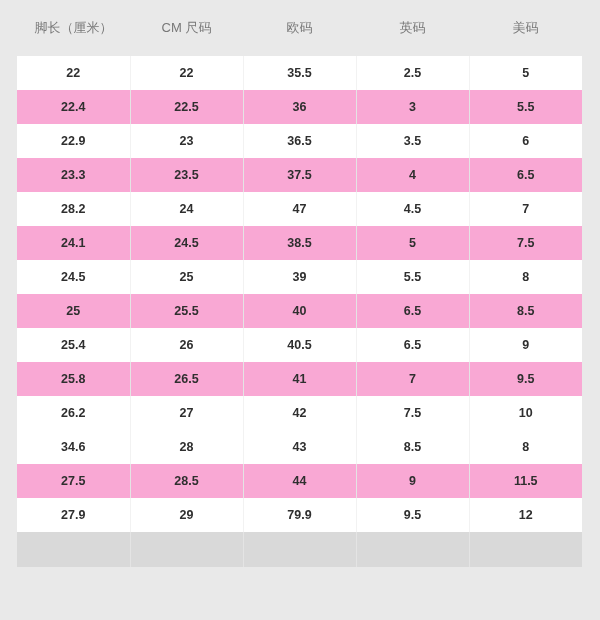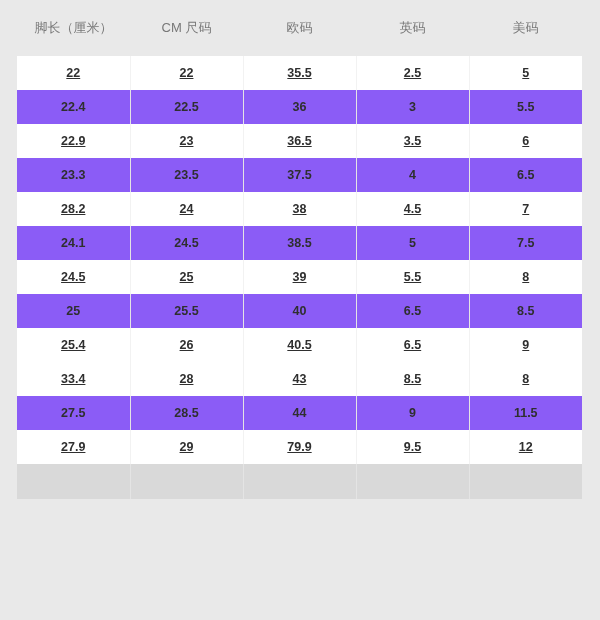--- a/index.html
+++ b/index.html
@@ -59,24 +59,23 @@
   
   .size-table tbody td {
     color: #2f2f2f;
     font-weight: bold;
     border-left: 1px solid #f2f2f2;
     border-right: 1px solid #f2f2f2;
   }
 
   .size-table tbody tr.row-odd td {
     background: #ffffff;
-    text-decoration: underline;
   }
   .size-table tbody tr.row-even td {
-    background: #8b5cf6;
+    background: #f9a8d4;
   }
   .size-table tbody tr.row-even td {
     border-left-color: #e4e4e4;
     border-right-color: #e4e4e4;
   }
 
   
   .size-table tbody tr.row-filler td {
     background: #d9d9d9;
     height: 35px;
@@ -133,21 +132,21 @@
         <tr class="row-even">
           <td>23.3</td>
           <td>23.5</td>
           <td>37.5</td>
           <td>4</td>
           <td>6.5</td>
         </tr>
         <tr class="row-odd">
           <td>28.2</td>
           <td>24</td>
-          <td>38</td>
+          <td>47</td>
           <td>4.5</td>
           <td>7</td>
         </tr>
         <tr class="row-even">
           <td>24.1</td>
           <td>24.5</td>
           <td>38.5</td>
           <td>5</td>
           <td>7.5</td>
         </tr>
@@ -165,22 +164,36 @@
           <td>6.5</td>
           <td>8.5</td>
         </tr>
         <tr class="row-odd">
           <td>25.4</td>
           <td>26</td>
           <td>40.5</td>
           <td>6.5</td>
           <td>9</td>
         </tr>
-        <tr class="row-odd">
-          <td>33.4</td>
+        <tr class="row-even">
+          <td>25.8</td>
+          <td>26.5</td>
+          <td>41</td>
+          <td>7</td>
+          <td>9.5</td>
+        </tr>
+        <tr class="row-odd">
+          <td>26.2</td>
+          <td>27</td>
+          <td>42</td>
+          <td>7.5</td>
+          <td>10</td>
+        </tr>
+        <tr class="row-odd">
+          <td>34.6</td>
           <td>28</td>
           <td>43</td>
           <td>8.5</td>
           <td>8</td>
         </tr>
         <tr class="row-even">
           <td>27.5</td>
           <td>28.5</td>
           <td>44</td>
           <td>9</td>

